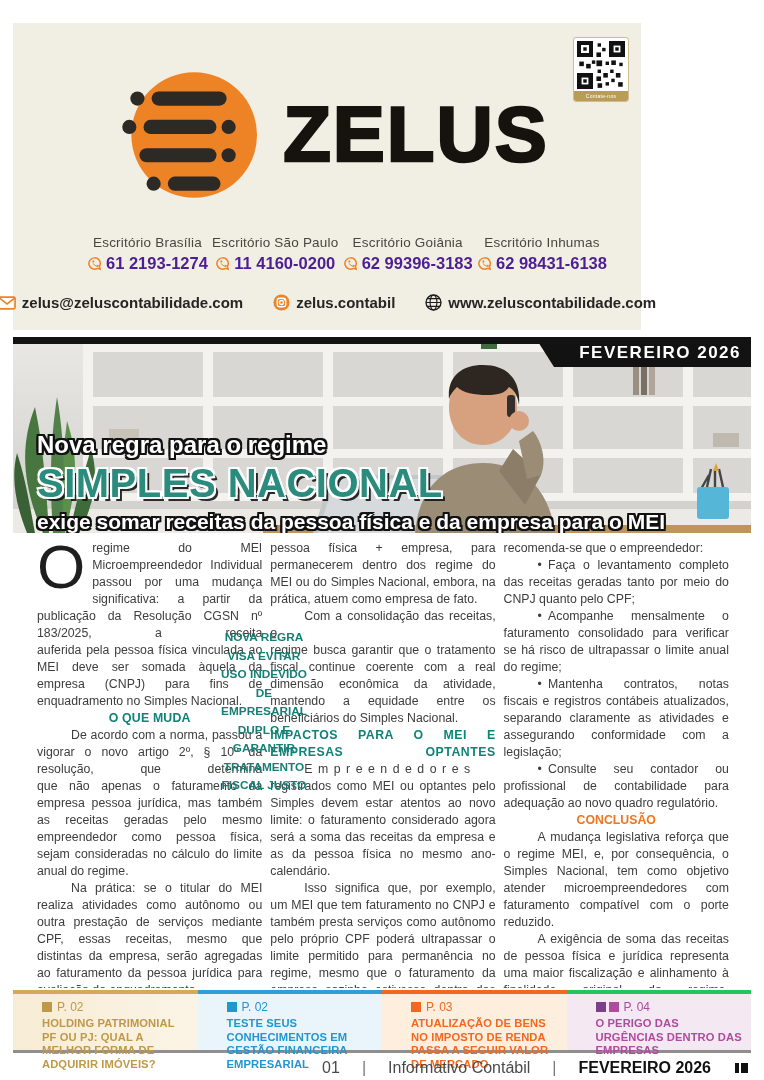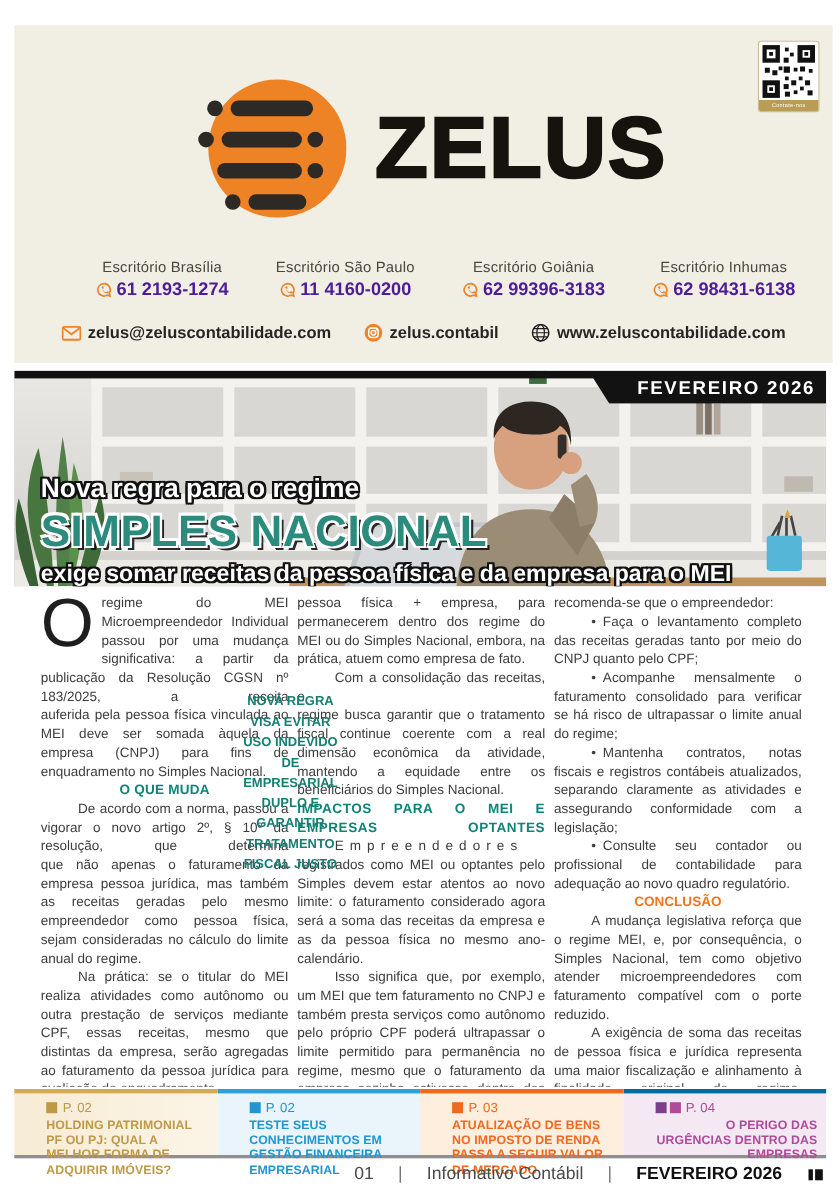--- a/index.html
+++ b/index.html
@@ -6,21 +6,21 @@
   * { margin:0; padding:0; box-sizing:border-box; }
   html,body { background:#ffffff; }
   body {
     width:764px; height:1080px; position:relative; overflow:hidden;
     font-family:"Liberation Sans", sans-serif; color:#3d3d3d;
   }
   .page { position:absolute; inset:0; background:#fff; }
 
   
   .header-panel {
-    position:absolute; left:13px; top:23px; width:744px; height:307px;
+    position:absolute; left:13px; top:23px; width:628px; height:307px;
     background:#f1eee4;
   }
   .logo-wrap {
     position:absolute; top:26px; left:0; right:0; height:170px;
     display:flex; align-items:center; justify-content:center; gap:26px;
   }
   .brand-word {
     font-size:78px; font-weight:700; letter-spacing:2px; color:#16130f;
     -webkit-text-stroke:2.5px #16130f; line-height:1;
   }
@@ -120,21 +120,21 @@
   .teaser-head { display:flex; align-items:center; gap:5px; font-size:12px; }
   .sq { width:10px; height:10px; display:inline-block; background:currentColor; }
   .sq.alt { margin-right:-2px; }
   .teaser-title {
     margin-top:3px; font-size:11.2px; font-weight:700; line-height:13.5px;
     letter-spacing:.1px; text-transform:uppercase;
   }
   .t-gold   { background:linear-gradient(90deg,#f7ecd4,#fbf4e6); border-top:4px solid #d4aa56; color:#bf9947; }
   .t-blue   { background:#e9f5fb; border-top:4px solid #2e9fd8; color:#2196d1; }
   .t-orange { background:#fdeede; border-top:4px solid #f1681f; color:#f1681f; }
-  .t-purple { background:#f4e9f3; border-top:4px solid #0369a1; color:#b04a9c;text-align:right; }
+  .t-purple { background:#f4e9f3; border-top:4px solid #22c55e; color:#b04a9c; }
   .sq-dark { color:#7c3f8c; }
 
   
   .footer {
     position:absolute; top:1059px; right:16px; font-size:16px; color:#4a4a4a;
     display:flex; align-items:center; gap:22px;
   }
   .footer .edition { font-weight:700; color:#111; }
   .footer .sep { color:#777; }
   .footer-end-icon { display:inline-flex; gap:2px; margin-left:2px; }

